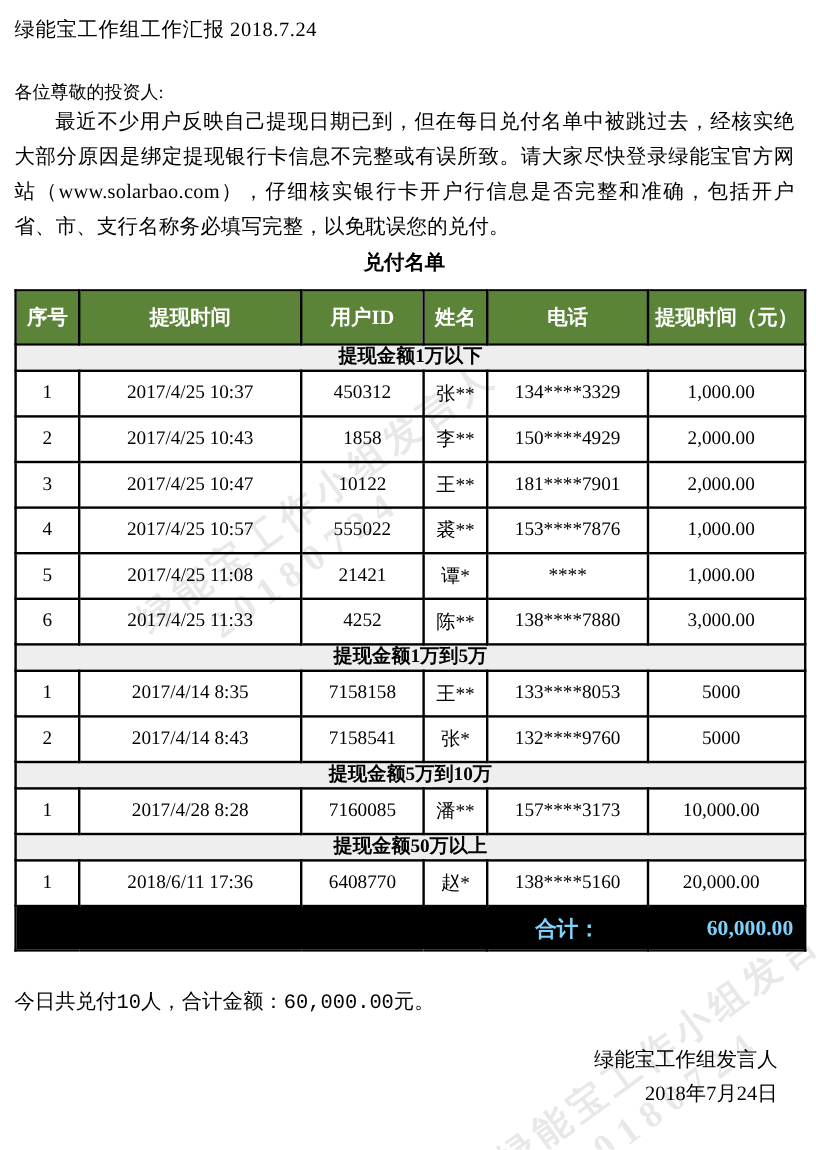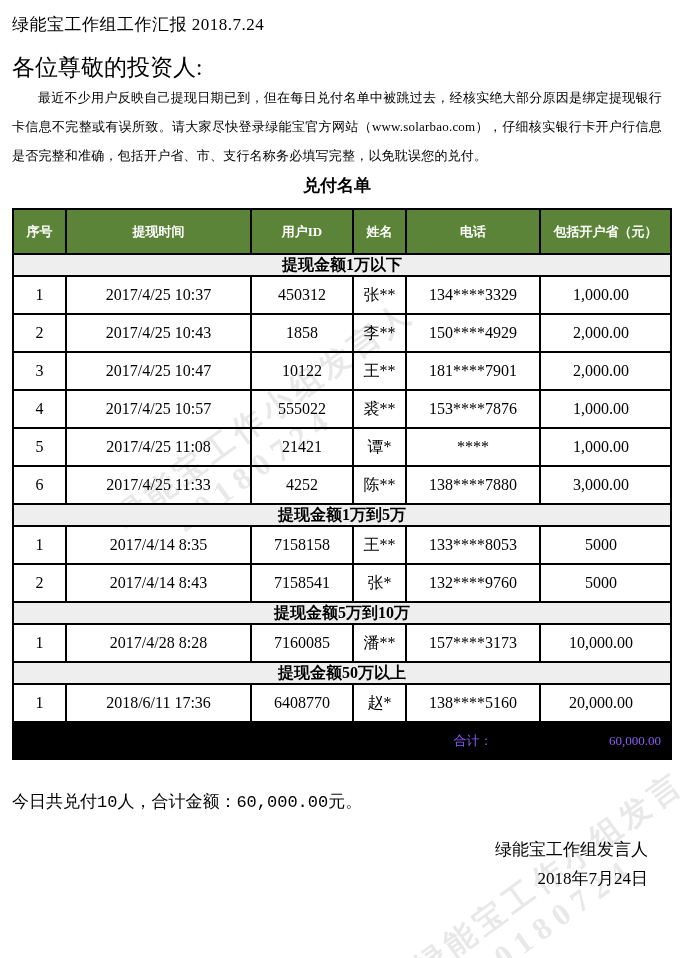--- a/index.html
+++ b/index.html
@@ -16,25 +16,25 @@
     position: relative;
     z-index: 1;
     padding: 13px 18px 0 12px;
   }
   .report-title {
     font-size: 17px;
     letter-spacing: 0.5px;
     white-space: nowrap;
   }
   .salutation {
-    margin-top: 16px;
-    font-size: 23px;
+    margin-top: 32px;
+    font-size: 15px;
   }
   .body-paragraph {
-    font-size: 13px;
+    font-size: 17px;
     line-height: 29px;
     text-align: justify;
     text-indent: 2em;
     letter-spacing: 0.2px;
   }
   .table-title {
     margin-top: 4px;
     text-align: center;
     font-size: 17px;
     font-weight: bold;
@@ -49,21 +49,21 @@
   }
   table.redemption th, table.redemption td {
     border: 2px solid #000000;
     overflow: hidden;
     white-space: nowrap;
   }
   tr.header-row th {
     background: #5b8438;
     color: #ffffff;
     font-weight: bold;
-    font-size: 13px;
+    font-size: 17px;
     height: 45px;
   }
   tr.section-row td {
     background: #eeeeee;
     font-weight: bold;
     font-size: 16px;
     text-align: center;
     height: 21px;
     line-height: 20px;
     padding: 0;
@@ -73,23 +73,23 @@
     text-align: center;
     height: 38px;
     background: transparent;
   }
   tr.data-row td.col-5 {
     text-align: center;
     padding-right: 9px;
   }
   tr.total-row td {
     background: #000000;
-    color: #8b5cf6;
-    font-weight: normal;
-    font-size: 13px;
+    color: #7dd3fc;
+    font-weight: bold;
+    font-size: 18px;
     height: 37px;
     text-align: center;
     border-color: #000000;
   }
   tr.total-row td.amount {
     text-align: right;
     padding-right: 9px;
   }
   .summary-line {
     margin-top: 30px;
@@ -149,21 +149,21 @@
         <col style="width: 134px;">
         <col style="width: 131px;">
       </colgroup>
     <thead>
       <tr class="header-row">
         <th>序号</th>
         <th>提现时间</th>
         <th>用户ID</th>
         <th>姓名</th>
         <th>电话</th>
-        <th>包括开户省（元）</th>
+        <th>提现时间（元）</th>
       </tr>
     </thead>
     <tbody>
 
     <tr class="section-row">
           <td colspan="6">提现金额1万以下</td>
         </tr>
         <tr class="data-row">
           <td class="col-0">1</td>
           <td class="col-1">2017/4/25 10:37</td>

